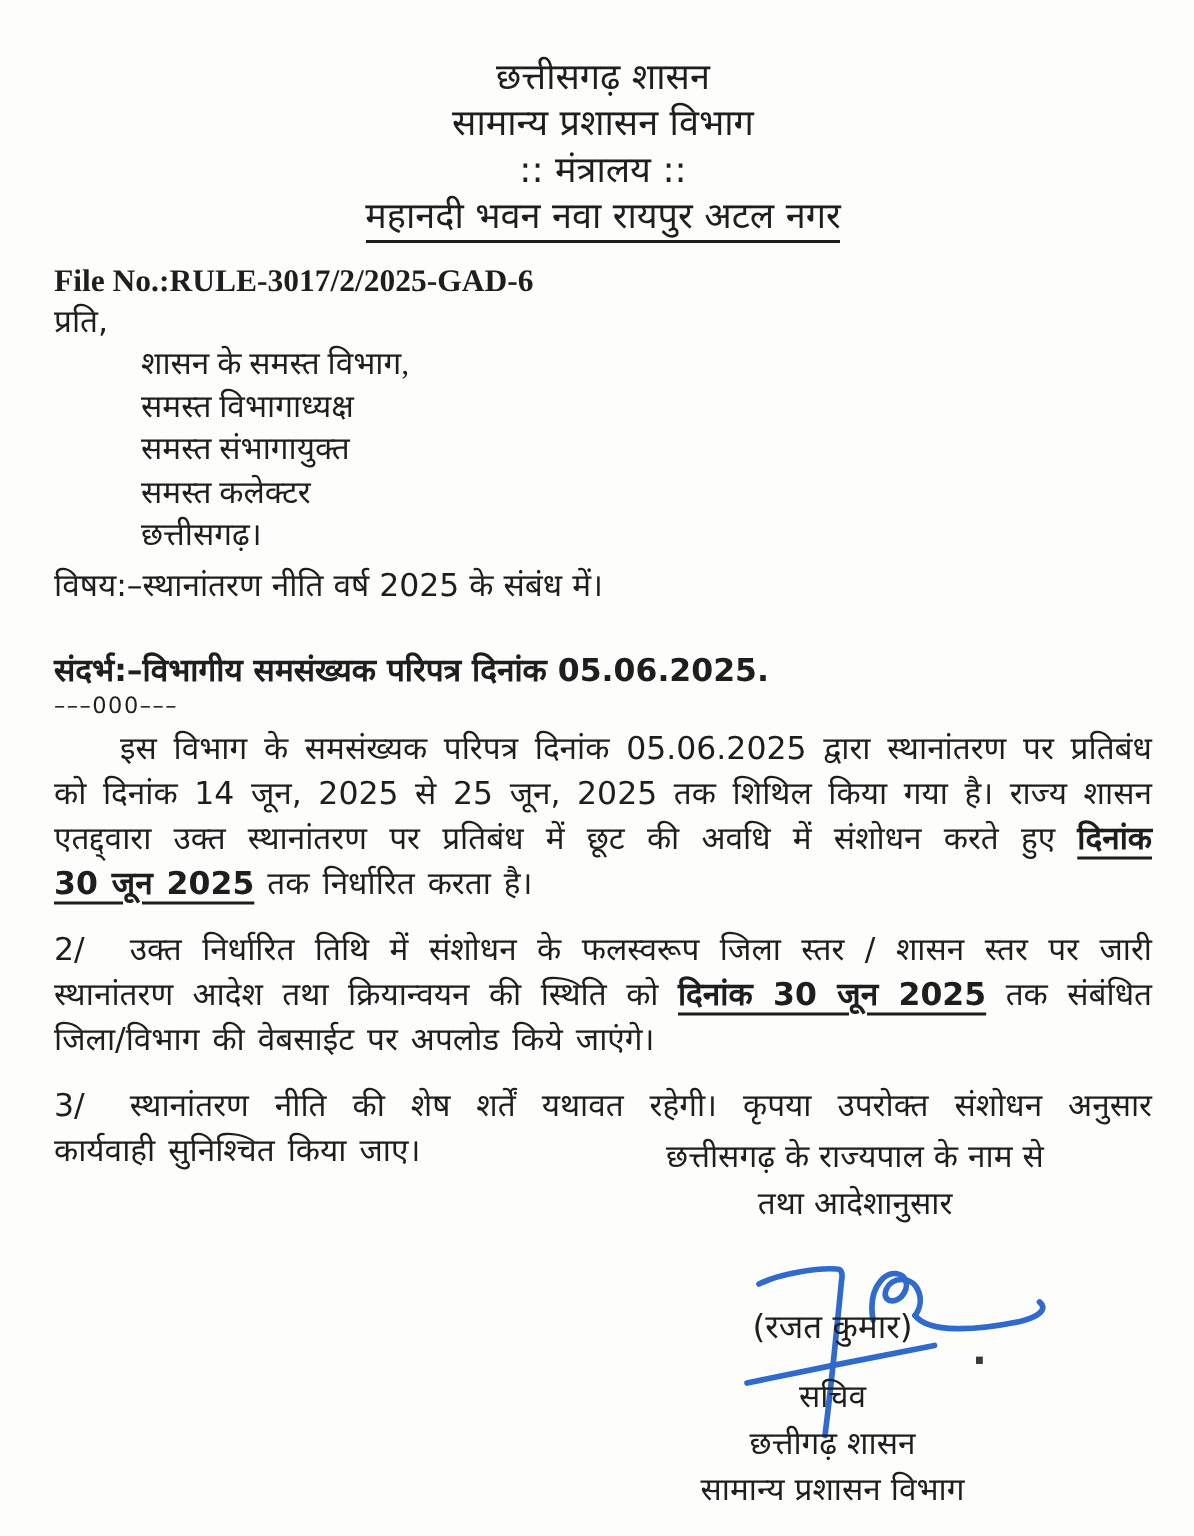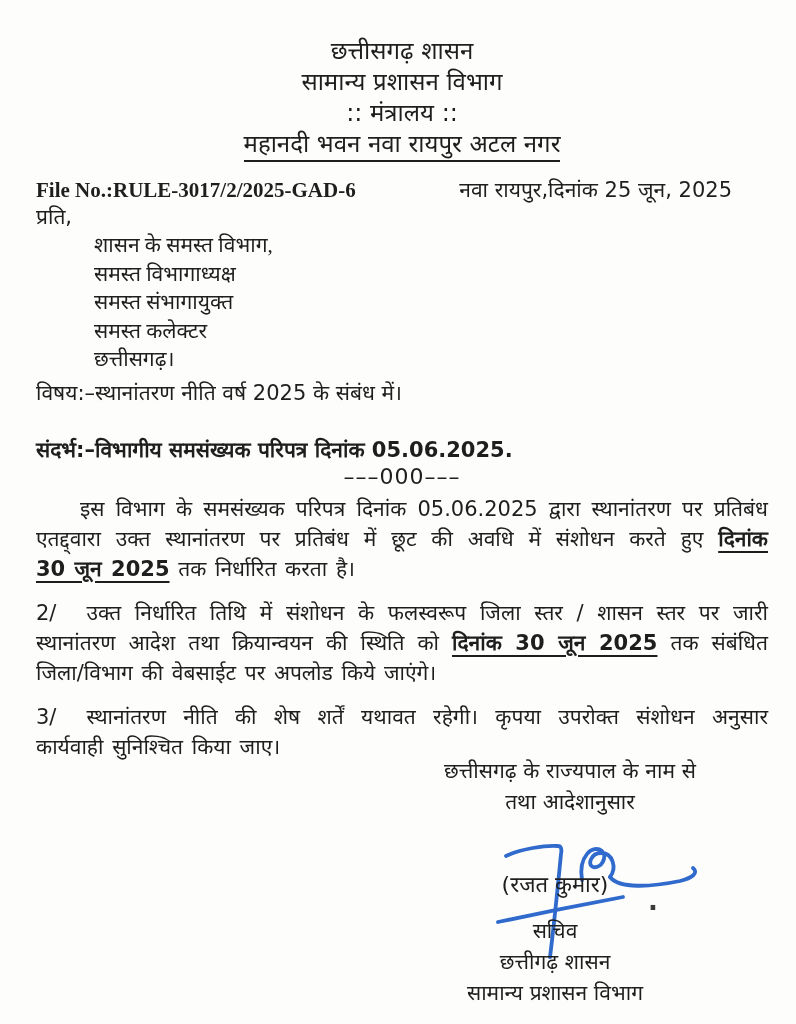--- a/index.html
+++ b/index.html
@@ -38,21 +38,21 @@
     font-weight: bold;
     font-size: 21px;
   }
   .place-date { font-size: 21px; margin-right: 36px; }
   
   .salutation { font-size: 21px; line-height: 28px; }
   .recipients { list-style: none; padding-left: 58px; font-size: 21px; line-height: 28.6px; font-family: Liberation Serif, serif; }
   
   .subject { font-size: 21px; margin-top: 4px; }
   .reference { font-size: 21px; margin-top: 29px; font-weight: bold; }
-  .divider { text-align: center; font-size: 22px; letter-spacing: 1px; margin-top: 1px; }
+  .divider { font-size: 15px; letter-spacing: 1px; margin-top: 1px; }
   
   .para { font-size: 21px; line-height: 30px; }
   .para-1 { margin-top: 5px; }
   .para-2 { margin-top: 14px; }
   .para-3 { margin-top: 14px; }
   .line { text-align: justify; text-align-last: justify; word-spacing: 2px; }
   .line.last { text-align: left; text-align-last: left; }
   .line.indent { text-indent: 44px; }
   .bu {
     font-weight: bold;
@@ -95,39 +95,39 @@
 
   <div class="letterhead">
     <span class="lh-line">छत्तीसगढ़ शासन</span>
     <span class="lh-line">सामान्य प्रशासन विभाग</span>
     <span class="lh-line">:: मंत्रालय ::</span>
     <span class="lh-line"><span class="underlined">महानदी भवन नवा रायपुर अटल नगर</span></span>
   </div>
 
   <div class="meta-row">
     <span class="file-no">File No.:RULE-3017/2/2025-GAD-6</span>
-    <span class="place-date">नवा रायपुर,दिनांक 25 जून, 2025</span>
   </div>
 
   <div class="salutation">प्रति,</div>
 
   <ul class="recipients">
     <li>शासन के समस्त विभाग,</li>
     <li>समस्त विभागाध्यक्ष</li>
     <li>समस्त संभागायुक्त</li>
     <li>समस्त कलेक्टर</li>
     <li>छत्तीसगढ़।</li>
   </ul>
 
   <div class="subject">विषय:–स्थानांतरण नीति वर्ष 2025 के संबंध में।</div>
   <div class="reference">संदर्भ:–विभागीय समसंख्यक परिपत्र दिनांक 05.06.2025.</div>
   <div class="divider">–––000–––</div>
 
   <div class="para para-1">
       <div class="line indent"><span>इस विभाग के समसंख्यक परिपत्र दिनांक 05.06.2025 द्वारा स्थानांतरण पर प्रतिबंध</span></div>
+      <div class="line"><span>को दिनांक 14 जून, 2025 से 25 जून, 2025 तक शिथिल किया गया है। राज्य शासन</span></div>
       <div class="line"><span>एतद्द्वारा उक्त स्थानांतरण पर प्रतिबंध में छूट की अवधि में संशोधन करते हुए </span><span class="bu">दिनांक</span></div>
       <div class="line last"><span class="bu">30 जून 2025</span><span> तक निर्धारित करता है।</span></div>
     </div>
   <div class="para para-2">
       <div class="line"><span class="num">2/</span><span>उक्त निर्धारित तिथि में संशोधन के फलस्वरूप जिला स्तर / शासन स्तर पर जारी</span></div>
       <div class="line"><span>स्थानांतरण आदेश तथा क्रियान्वयन की स्थिति को </span><span class="bu">दिनांक 30 जून 2025</span><span> तक संबंधित</span></div>
       <div class="line last"><span>जिला/विभाग की वेबसाईट पर अपलोड किये जाएंगे।</span></div>
     </div>
   <div class="para para-3">
       <div class="line"><span class="num">3/</span><span>स्थानांतरण नीति की शेष शर्तें यथावत रहेगी। कृपया उपरोक्त संशोधन अनुसार</span></div>

